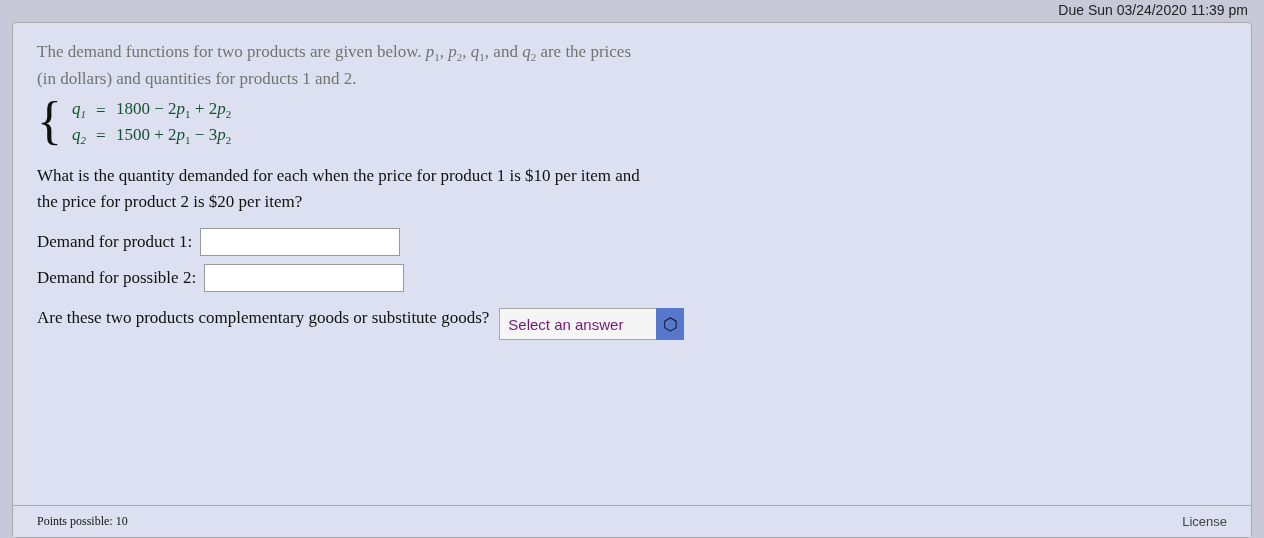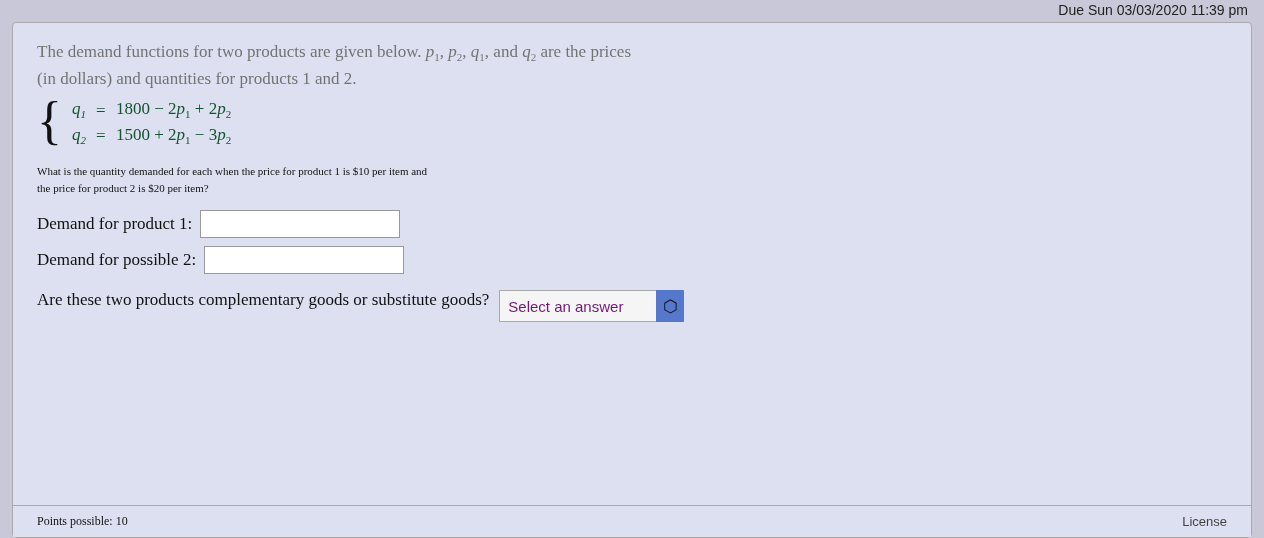--- a/index.html
+++ b/index.html
@@ -95,21 +95,21 @@
 
     .eq-formula {
       font-size: 17px;
     }
 
     sub {
       font-size: 11px;
     }
 
     .question-text {
-      font-size: 11px;
+      font-size: 17px;
       line-height: 1.5;
       color: #111;
       margin-bottom: 14px;
     }
 
     .demand-inputs {
       display: flex;
       flex-direction: column;
       gap: 8px;
       margin-bottom: 16px;
@@ -210,21 +210,21 @@
       font-size: 13px;
       color: #444;
       font-family: Arial, sans-serif;
     }
   </style>
 </head>
 <body>
 
 <div class="page-container">
   <div class="due-header">
-    <span>Due Sun 03/03/2020 11:39 pm</span>
+    <span>Due Sun 03/24/2020 11:39 pm</span>
   </div>
 
   <div class="main-card">
     <div class="card-content">
 
       <div class="intro-text">
         The demand functions for two products are given below. <em>p</em><sub>1</sub>, <em>p</em><sub>2</sub>, <em>q</em><sub>1</sub>, and <em>q</em><sub>2</sub> are the prices<br>
         (in dollars) and quantities for products 1 and 2.
       </div>
 

